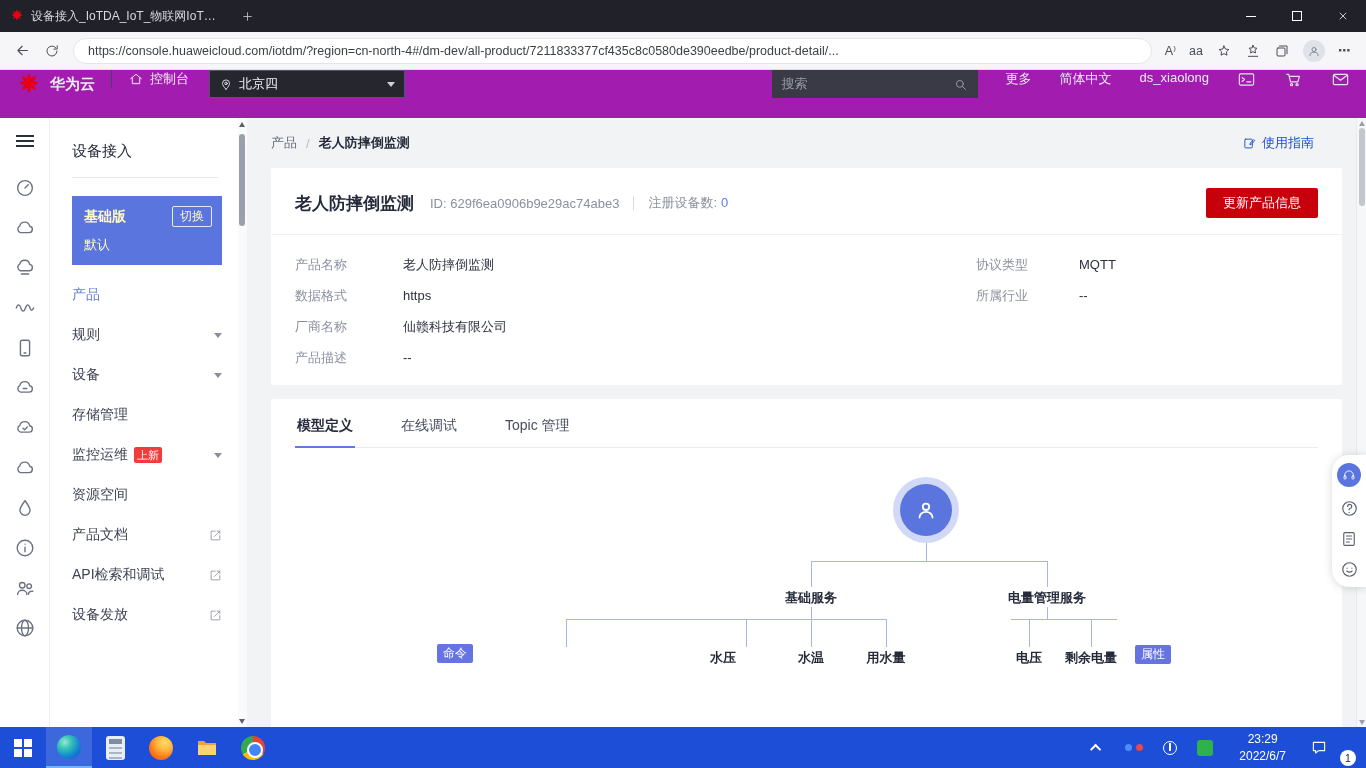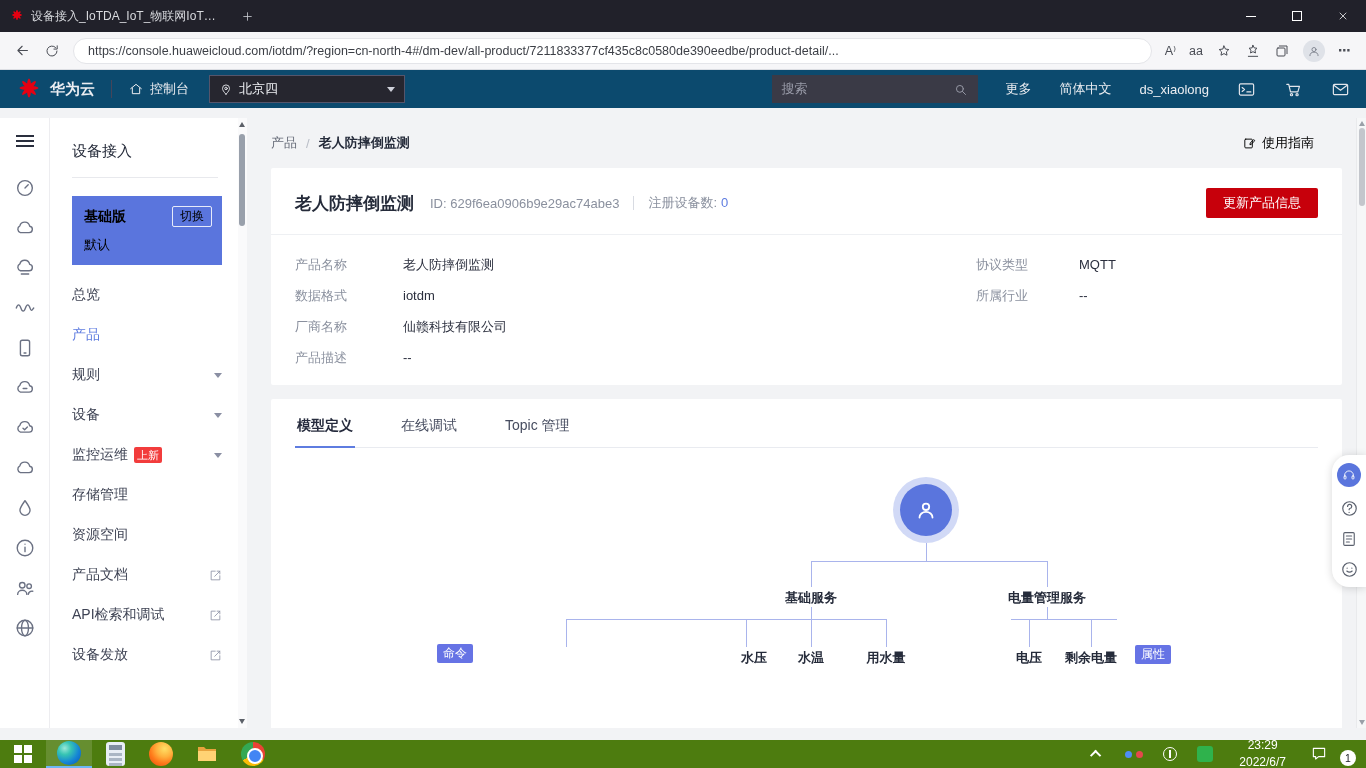--- a/index.html
+++ b/index.html
@@ -22,21 +22,21 @@
 
 
 .addressbar{height:38px;background:#f6f6f8;border-bottom:1px solid #dcdee3;display:flex;align-items:center;gap:13px;padding:0 14px;color:#4a4d55}
 .ab-btn{color:#4a4d55;cursor:pointer}
 .urlfield{flex:1;height:26px;background:#fff;border:1px solid #e4e5e9;border-radius:13px;display:flex;align-items:center;padding:0 14px;font-size:12.5px;color:#3c3f46;overflow:hidden;white-space:nowrap}
 .glyph{font-size:12.5px;color:#4a4d55;cursor:pointer}
 .avatar{width:22px;height:22px;border-radius:50%;background:#dfe2e8;display:flex;align-items:center;justify-content:center;color:#787d88;cursor:pointer}
 .dots{letter-spacing:1px;font-weight:700;color:#4a4d55;cursor:pointer}
 
 
-.hwheader{height:38px;background:#0c4a6e;display:flex;align-items:center;color:#eceef2;padding:0 16px;font-size:13px}
+.hwheader{height:48px;background:#a21caf;display:flex;align-items:flex-start;color:#eceef2;padding:0 16px;font-size:13px}
 .brand{display:flex;align-items:center;gap:8px;font-size:15px;font-weight:700}
 .hw-sep{width:1px;height:18px;background:#45455a;margin:0 16px}
 .hconsole{display:flex;align-items:center;gap:6px;cursor:pointer}
 .regionbox{width:196px;height:28px;border:1px solid #55556b;background:#26262f;display:flex;align-items:center;gap:6px;padding:0 9px;margin-left:20px;cursor:pointer}
 .caret-w{width:0;height:0;border-left:4px solid transparent;border-right:4px solid transparent;border-top:5px solid #cfd1da}
 .searchbox{width:206px;height:28px;background:#3a3a46;display:flex;align-items:center;padding:0 10px;color:#9b9daa;margin-left:auto;cursor:text}
 .hitem{margin-left:28px;cursor:pointer;white-space:nowrap}
 .hicon{margin-left:28px;color:#e4e6ec;cursor:pointer}
 
 
@@ -45,21 +45,21 @@
 
 .rail{width:50px;background:#fff;border-right:1px solid #ededf0;display:flex;flex-direction:column;align-items:center;padding-top:14px;flex:none}
 .ham{margin-bottom:18px;cursor:pointer}
 .ham div{width:18px;height:2px;background:#2a2f3e;margin:3px 0}
 .rail-ic{color:#6b7183;margin:9px 0;cursor:pointer}
 
 
 .sidebar{width:188px;background:#fff;padding-top:20px;flex:none}
 .sb-title{font-size:15px;padding:4px 0 16px 22px}
 .sb-hr{height:1px;background:#e8e9ed;margin:0 20px 0 22px}
-.edition{margin:18px 16px 10px 22px;background:#5a75dd;color:#000000;padding:10px 10px 11px 12px}
+.edition{margin:18px 16px 10px 22px;background:#5a75dd;color:#fef9c3;padding:10px 10px 11px 12px}
 .ed-row1{display:flex;align-items:center;font-size:14px;font-weight:700}
 .switch-btn{margin-left:auto;font-size:12px;font-weight:400;border:1px solid rgba(255,255,255,.85);padding:1px 7px;border-radius:2px;cursor:pointer}
 .ed-row2{font-size:13px;margin-top:9px}
 .menu{list-style:none}
 .mi{height:40px;display:flex;align-items:center;padding:0 16px 0 22px;font-size:14px;color:#3e4354;cursor:pointer}
 .mi.sel{color:#5e7ce0}
 .caret{width:0;height:0;border-left:4px solid transparent;border-right:4px solid transparent;border-top:5px solid #8a8fa3}
 .badge-new{background:#f23c3c;color:#fff;font-size:11px;line-height:16px;padding:0 3px;border-radius:2px;margin-left:6px}
 .ext{color:#8a8fa3}
 
@@ -68,21 +68,21 @@
 .sb-thumb{position:absolute;top:16px;left:1px;width:6px;height:92px;background:#99a0ab;border-radius:3px}
 .sb-up{position:absolute;top:4px;left:1px;width:0;height:0;border-left:3.5px solid transparent;border-right:3.5px solid transparent;border-bottom:5px solid #5c6068}
 .sb-down{position:absolute;bottom:4px;left:1px;width:0;height:0;border-left:3.5px solid transparent;border-right:3.5px solid transparent;border-top:5px solid #5c6068}
 
 
 .main{flex:1;padding:0 24px;overflow:hidden;position:relative}
 .crumbrow{height:50px;display:flex;align-items:center;font-size:13px}
 .crumb-parent{color:#666b78;cursor:pointer}
 .crumb-sep{margin:0 9px;color:#b8bcc6}
 .crumb-cur{font-weight:700}
-.guide{margin-left:auto;display:flex;align-items:center;gap:5px;color:#000000;cursor:pointer;margin-right:28px}
+.guide{margin-left:auto;display:flex;align-items:center;gap:5px;color:#1d4ed8;cursor:pointer;margin-right:28px}
 
 .card{background:#fff;border-radius:2px}
 .card1{padding:20px 24px 12px}
 .phead{display:flex;align-items:center}
 .ptitle{font-size:17px;font-weight:700}
 .pid{margin-left:16px;color:#8a909e}
 .vsep{width:1px;height:14px;background:#d8dbe2;margin:0 14px}
 .preg{color:#8a909e}
 .preg b{color:#5e7ce0;font-weight:400;margin-left:4px}
 .btn-red{margin-left:auto;background:#c7000b;color:#fff;border:none;height:30px;padding:0 17px;font-size:13px;border-radius:2px;cursor:pointer;font-family:inherit}
@@ -114,21 +114,21 @@
 .fb-blue{width:24px;height:24px;border-radius:50%;background:#5a75dd;color:#fff;display:flex;align-items:center;justify-content:center;cursor:pointer}
 .fb-ic{color:#5b616e;cursor:pointer}
 
 
 .vscroll{position:absolute;right:0;top:0;bottom:0;width:10px;background:#f6f7f8;border-left:1px solid #e9eaec;z-index:5}
 .vthumb{position:absolute;top:10px;left:2px;width:6px;height:78px;background:#c3c6cc;border-radius:3px}
 .vs-up{position:absolute;top:3px;left:1.5px;width:0;height:0;border-left:3.5px solid transparent;border-right:3.5px solid transparent;border-bottom:5px solid #9aa0a8}
 .vs-down{position:absolute;bottom:3px;left:1.5px;width:0;height:0;border-left:3.5px solid transparent;border-right:3.5px solid transparent;border-top:5px solid #9aa0a8}
 
 
-.taskbar{position:absolute;left:0;right:0;bottom:0;height:28px;background:#4d7c0f;display:flex;align-items:stretch;color:#fff;z-index:10}
+.taskbar{position:absolute;left:0;right:0;bottom:0;height:41px;background:#1d4ed8;display:flex;align-items:stretch;color:#fff;z-index:10}
 .tcell{width:46px;display:flex;align-items:center;justify-content:center;cursor:pointer}
 .tcell.active{background:rgba(255,255,255,.14);border-bottom:2px solid #6cb8f6}
 .winlogo{display:grid;grid-template-columns:8px 8px;grid-gap:2px}
 .winlogo div{width:8px;height:8px;background:#fff}
 .edge-ic{width:24px;height:24px;border-radius:50%;background:radial-gradient(circle at 32% 30%,#9be8d8 0%,#36c4b3 28%,#1483d6 62%,#0b57a8 100%)}
 .calc-ic{width:19px;height:24px;background:#e8eef5;border-radius:3px;padding:3px 3px 0}
 .calc-ic .scr{height:5px;background:#7f8da0;margin-bottom:3px}
 .calc-ic .ks{height:2.5px;background:#aab6c4;margin-bottom:2.5px}
 .ffx-ic{width:24px;height:24px;border-radius:50%;background:radial-gradient(circle at 65% 28%,#ffe066 0%,#ffb13d 35%,#ff7a1a 62%,#e0480e 100%)}
 .chrome-ic{width:24px;height:24px;border-radius:50%;background:conic-gradient(#ea4335 0 33%,#fbbc05 33% 66%,#34a853 66% 100%);position:relative}
@@ -373,44 +373,41 @@
       <div class="sb-title">设备接入</div>
       <div class="sb-hr"></div>
       <div class="edition">
         <div class="ed-row1">
           <span>基础版</span>
           <span class="switch-btn">切换</span>
         </div>
         <div class="ed-row2">默认</div>
       </div>
       <ul class="menu">
-        <li class="mi">
-            <span>总览</span>
-          </li>
         <li class="mi sel">
             <span>产品</span>
           </li>
         <li class="mi">
             <span>规则</span>
             <span class="grow"></span>
             <span class="caret"></span>
           </li>
         <li class="mi">
             <span>设备</span>
             <span class="grow"></span>
             <span class="caret"></span>
+          </li>
+        <li class="mi">
+            <span>存储管理</span>
           </li>
         <li class="mi">
             <span>监控运维</span>
             <span class="badge-new">上新</span>
             <span class="grow"></span>
             <span class="caret"></span>
-          </li>
-        <li class="mi">
-            <span>存储管理</span>
           </li>
         <li class="mi">
             <span>资源空间</span>
           </li>
         <li class="mi">
             <span>产品文档</span>
             <span class="grow"></span>
             <span class="ext">
               <svg class="svgi" width="13" height="13" viewBox="0 0 24 24">
                 <path d="M10.5 13.5 20 4M15 4h5v5M20 12.5V20H4V4h7.5"></path>
@@ -468,21 +465,21 @@
         </div>
         <div class="c1hr"></div>
         <div class="fields">
           <div class="fcol l">
             <div class="frow">
                 <span class="flabel">产品名称</span>
                 <span class="fval">老人防摔倒监测</span>
               </div>
             <div class="frow">
                 <span class="flabel">数据格式</span>
-                <span class="fval">iotdm</span>
+                <span class="fval">https</span>
               </div>
             <div class="frow">
                 <span class="flabel">厂商名称</span>
                 <span class="fval">仙赣科技有限公司</span>
               </div>
             <div class="frow">
                 <span class="flabel">产品描述</span>
                 <span class="fval">--</span>
               </div>
           </div>
@@ -523,21 +520,21 @@
           <div class="tl" style="left:776px;top:161px;width:1px;height:12px"></div>
           <div class="tl" style="left:295px;top:173px;width:321px;height:1px"></div>
           <div class="tl" style="left:740px;top:173px;width:106px;height:1px"></div>
           <div class="tl" style="left:295px;top:173px;width:1px;height:28px"></div>
           <div class="tl" style="left:475px;top:173px;width:1px;height:28px"></div>
           <div class="tl" style="left:540px;top:173px;width:1px;height:28px"></div>
           <div class="tl" style="left:615px;top:173px;width:1px;height:28px"></div>
           <div class="tl" style="left:758px;top:173px;width:1px;height:28px"></div>
           <div class="tl" style="left:820px;top:173px;width:1px;height:28px"></div>
 
-          <div class="leaf" style="left:483px">水压</div>
+          <div class="leaf" style="left:452px">水压</div>
           <div class="leaf" style="left:540px">水温</div>
           <div class="leaf" style="left:615px">用水量</div>
           <div class="leaf" style="left:758px">电压</div>
           <div class="leaf" style="left:820px">剩余电量</div>
 
           <div class="tbadge" style="left:166px;top:198px">命令</div>
           <div class="tbadge" style="left:864px;top:199px">属性</div>
         </div>
       </div>
     </div>

